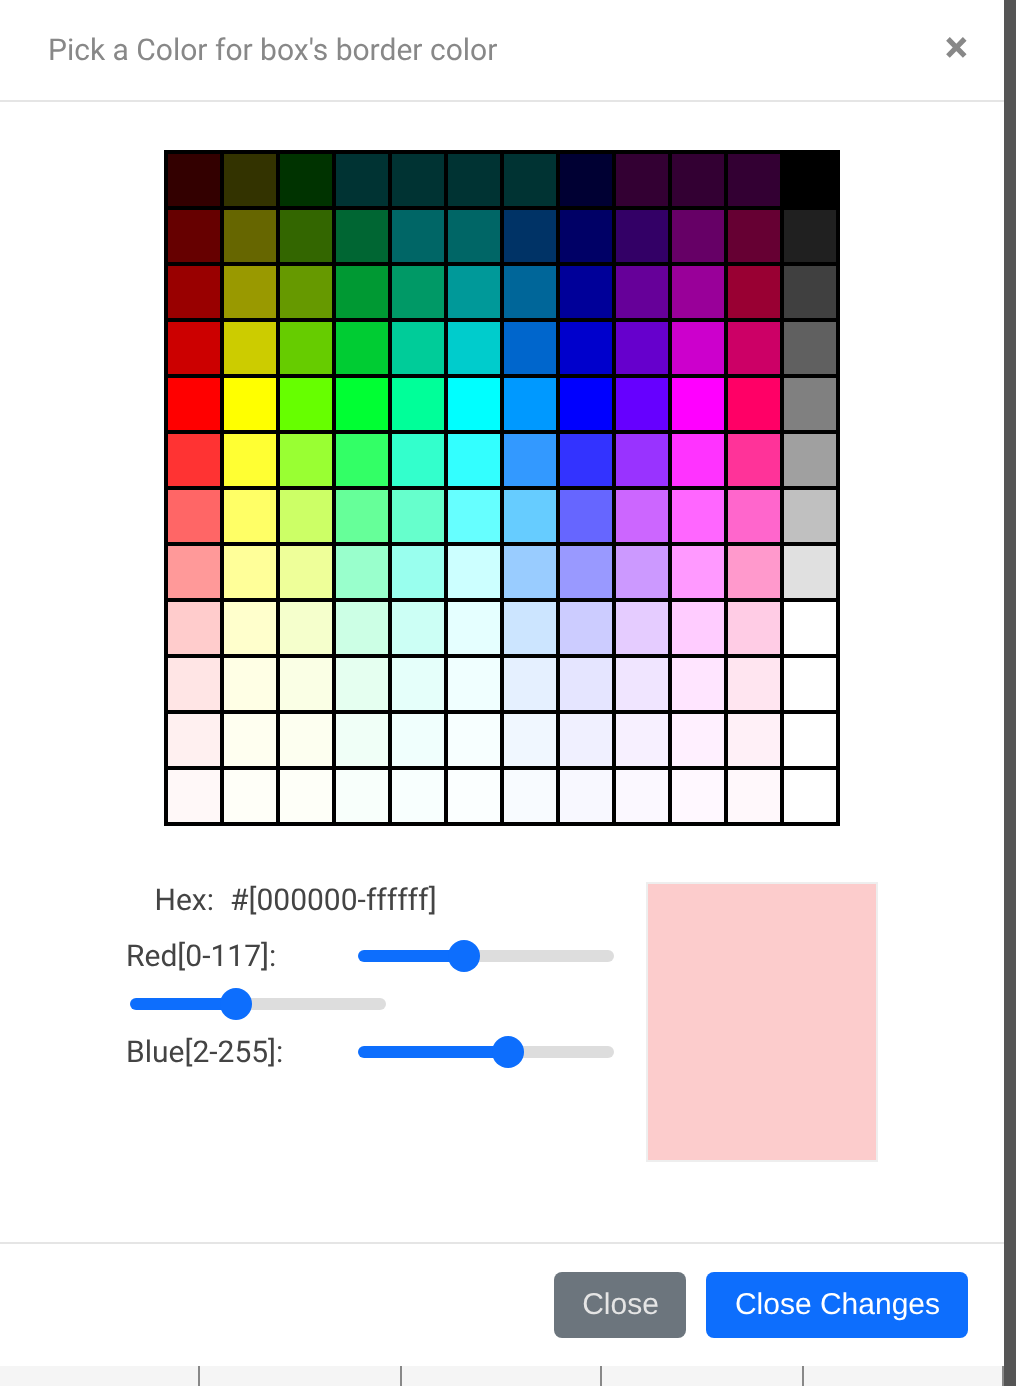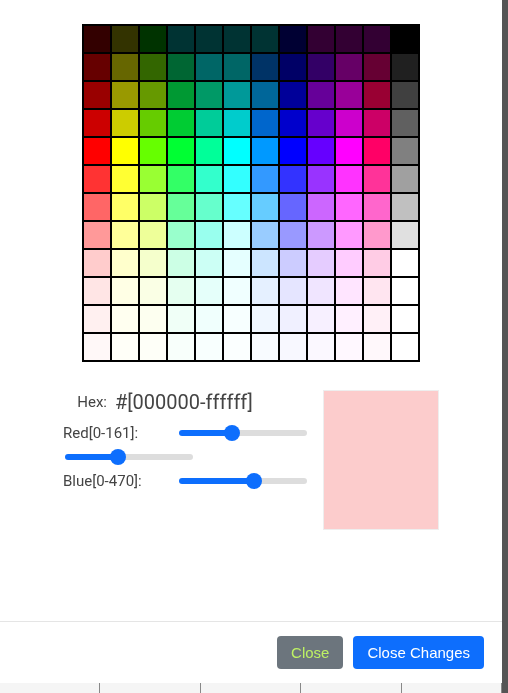--- a/index.html
+++ b/index.html
@@ -75,21 +75,21 @@
       align-items: center;
       gap: 8px;
     }
     .label {
       color: #444;
       font-size: 15px;
       min-width: 106px;
     }
     .hex-prefix {
       color: #444;
-      font-size: 20px;
+      font-size: 15px;
       min-width: 96px;
     }
     .hex-wrap .label { min-width: 44px; text-align: right; }
     .hex-input {
       padding: 7px 9px;
       font-size: 15px;
       border: 1px solid #ccc;
       border-radius: 2px;
       width: 119px;
     }
@@ -134,21 +134,21 @@
     }
     .btn {
       padding: 8px 14px;
       font-size: 15px;
       border: none;
       border-radius: 4px;
       cursor: pointer;
     }
     .btn-secondary {
       background: #6c757d;
-      color: #bef264;
+      color: #e5e5e5;
       text-align: right;
     }
     .btn-primary {
       background: #0d6efd;
       color: #fff;
     }
     .bottom-strip {
       position: absolute;
       left: 0;
       bottom: 0;
@@ -160,20 +160,24 @@
       flex: 1;
       border-right: 1px solid #888;
       background: #f5f5f5;
       height: 10px;
     }
   </style>
 </head>
 <body>
 
 <div class="modal">
+  <div class="header">
+    <span>Pick a Color for box's border color</span>
+    <span class="close-x">×</span>
+  </div>
 
   <div class="body">
     <div class="swatch-grid" id="swatch-grid">
         <div class="swatch" style="background: rgb(51, 0, 0);"></div>
         <div class="swatch" style="background: rgb(51, 51, 0);"></div>
         <div class="swatch" style="background: rgb(0, 51, 0);"></div>
         <div class="swatch" style="background: rgb(0, 51, 51);"></div>
         <div class="swatch" style="background: rgb(0, 51, 51);"></div>
         <div class="swatch" style="background: rgb(0, 51, 51);"></div>
         <div class="swatch" style="background: rgb(0, 51, 51);"></div>
@@ -316,28 +320,28 @@
         <div class="swatch" style="background: rgb(255, 255, 255);"></div>
       </div>
 
     <div class="controls">
       <div class="left-controls">
         <div class="row hex-wrap">
           <span class="label">Hex:</span>
           <span class="hex-prefix">#[000000-ffffff]</span>
         </div>
         <div class="row">
-          <span class="label">Red[0-161]:</span>
+          <span class="label">Red[0-117]:</span>
           <input class="slider" type="range" min="0" max="255" style="--pct: 40%;" value="102">
         </div>
         <div class="row">
           <input class="slider" type="range" min="0" max="255" style="--pct: 40%;" value="102">
         </div>
         <div class="row">
-          <span class="label">Blue[0-470]:</span>
+          <span class="label">Blue[2-255]:</span>
           <input class="slider" type="range" min="0" max="255" style="--pct: 60%;" value="153">
         </div>
       </div>
       <div class="preview" id="preview" style="background: rgb(252, 204, 204);"></div>
     </div>
   </div>
 
   <div class="footer">
     <button class="btn btn-secondary">Close</button>
     <button class="btn btn-primary">Close Changes</button>

